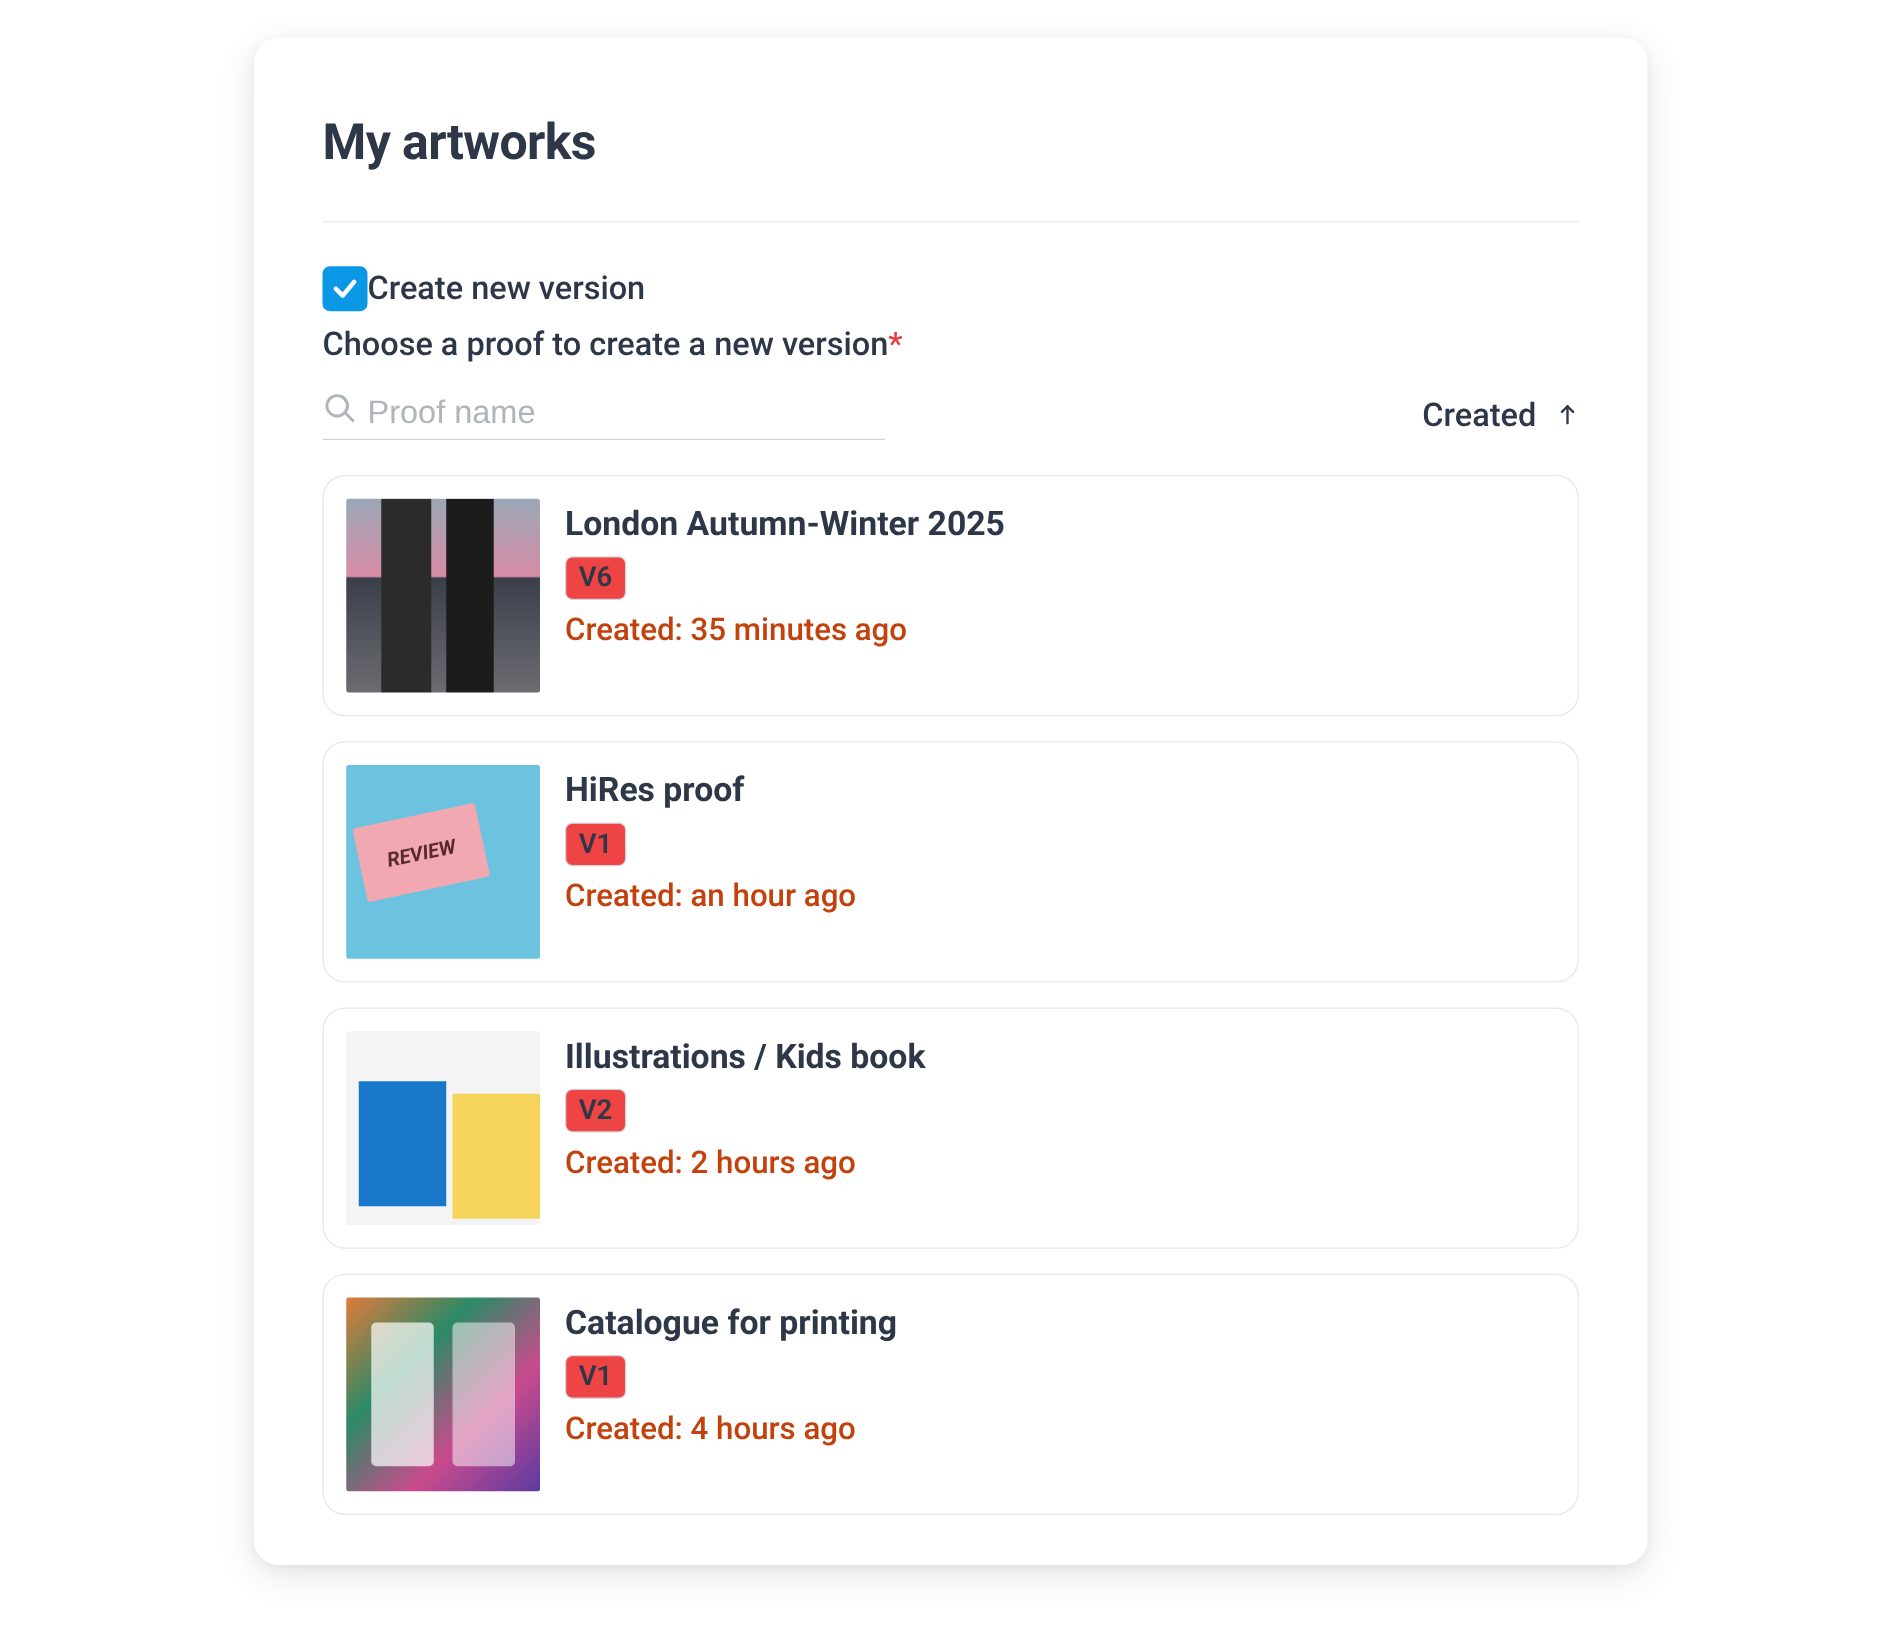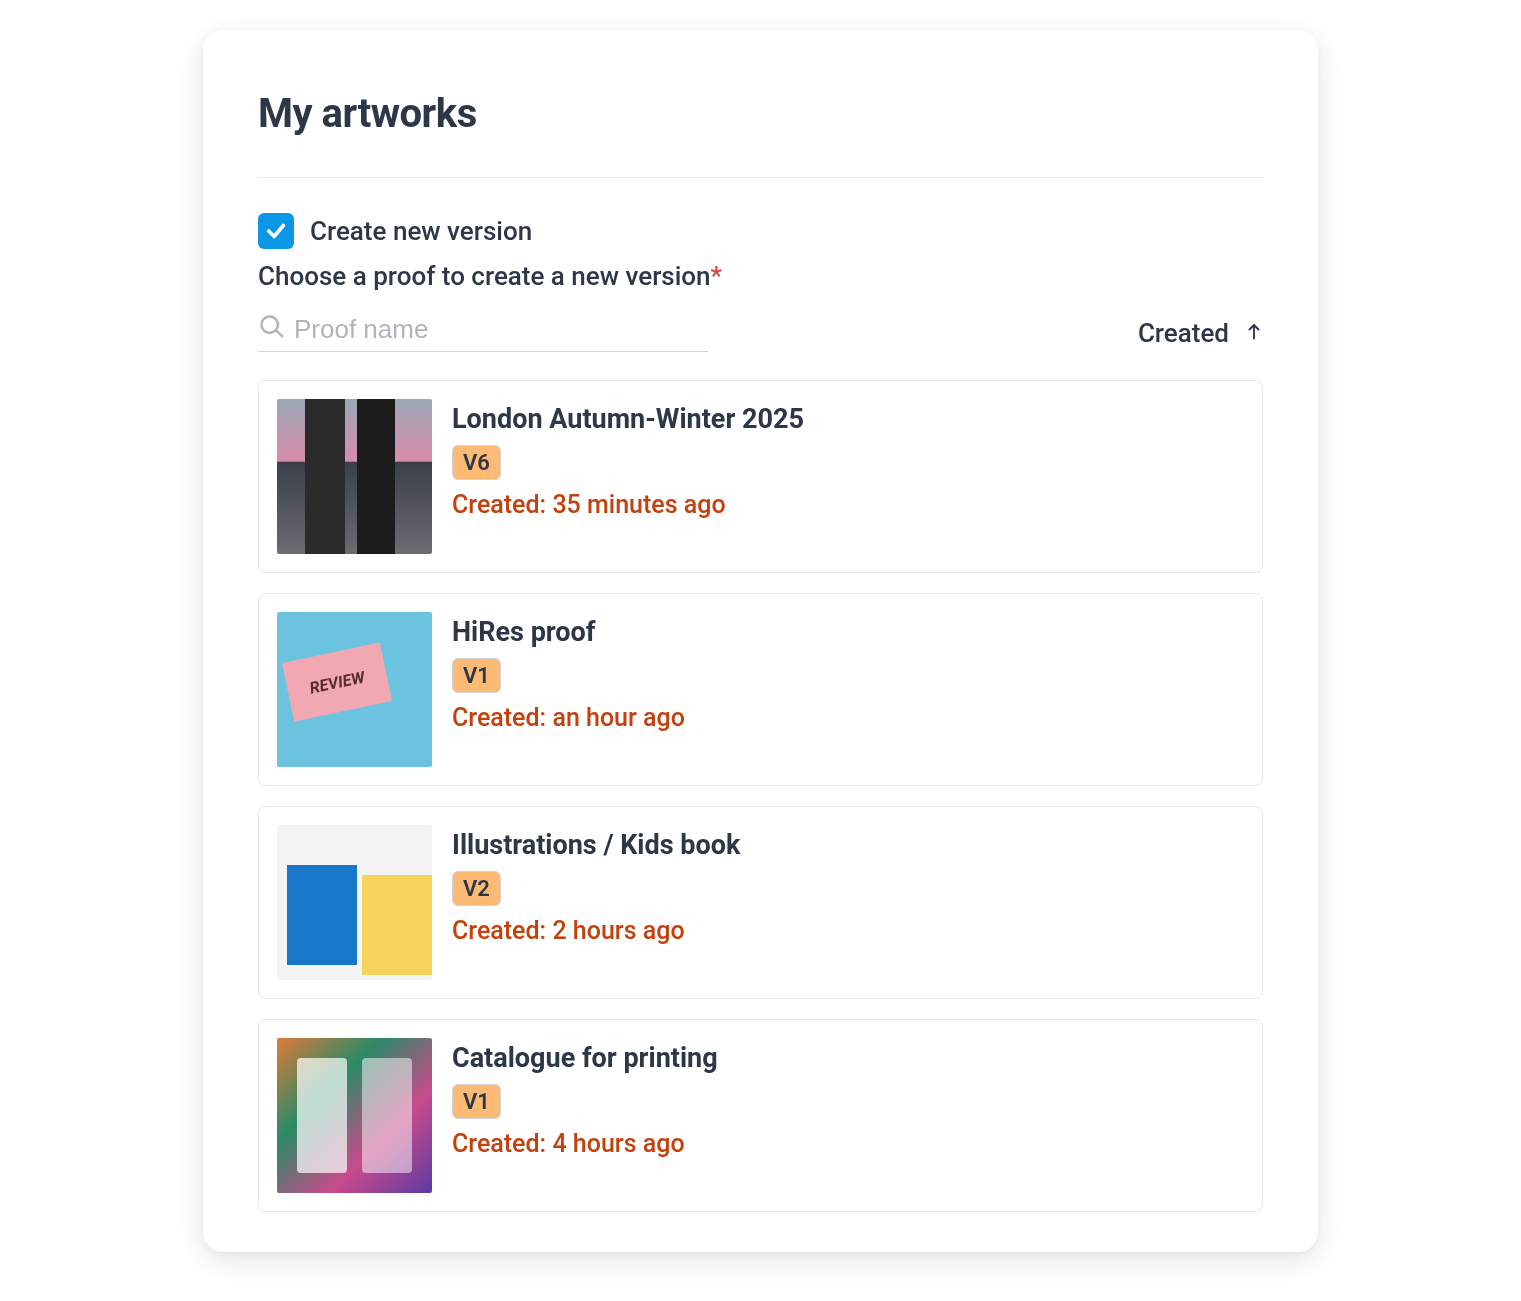--- a/index.html
+++ b/index.html
@@ -33,21 +33,20 @@
     margin-bottom: 40px;
   }
   .divider {
     height: 1px;
     background: #e5e7eb;
     margin-bottom: 35px;
   }
   .checkbox-row {
     display: flex;
     align-items: center;
-    gap: 16px;
     margin-bottom: 12px;
   }
   .checkbox {
     width: 36px;
     height: 36px;
     border-radius: 6px;
     background: #0a97e6;
     display: flex;
     align-items: center;
     justify-content: center;
@@ -94,21 +93,21 @@
   }
   .sort-label { font-size: 26px; color: #2d3748; font-weight: 500; }
   .sort-icon svg { width: 18px; height: 26px; stroke: #2d3748; stroke-width: 2.5; fill: none; stroke-linecap: round; stroke-linejoin: round; }
   .proof-list {
     display: flex;
     flex-direction: column;
     gap: 20px;
   }
   .proof-item {
     border: 1px solid #e5e7eb;
-    border-radius: 8px;
+    border-radius: 18px;
     display: flex;
     align-items: flex-start;
     padding: 18px 18px;
     gap: 20px;
     cursor: pointer;
     background: #fff;
   }
   .thumb {
     width: 155px;
     height: 155px;
@@ -128,21 +127,21 @@
   .thumb.t2::before { content:""; position:absolute; left:10px; top:40px; width:70px; height:100px; background:#1877c9; }
   .thumb.t2::after  { content:""; position:absolute; left:85px; top:50px; width:70px; height:100px; background:#f6d35a; }
   .thumb.t3 { background: linear-gradient(135deg,#e07a3a,#2b8a66,#c94b8c,#5b3aa2); }
   .thumb.t3::before { content:""; position:absolute; left:20px; top:20px; width:50px; height:115px; background:rgba(255,255,255,0.7); border-radius:4px; }
   .thumb.t3::after  { content:""; position:absolute; left:85px; top:20px; width:50px; height:115px; background:rgba(255,255,255,0.5); border-radius:4px; }
 
   .proof-info { display: flex; flex-direction: column; gap: 10px; padding-top: 4px; }
   .proof-title { font-size: 27px; font-weight: 700; color: #2d3748; }
   .version-badge {
     display: inline-block;
-    background: #fdba74;
+    background: #ef4444;
     border: 1px solid #d1d5db;
     border-radius: 6px;
     padding: 4px 10px;
     font-size: 22px;
     font-weight: 600;
     color: #2d3748;
     width: fit-content;
   }
   .created-text { font-size: 25px; color: #c2410c; font-weight: 500; }
 </style>

